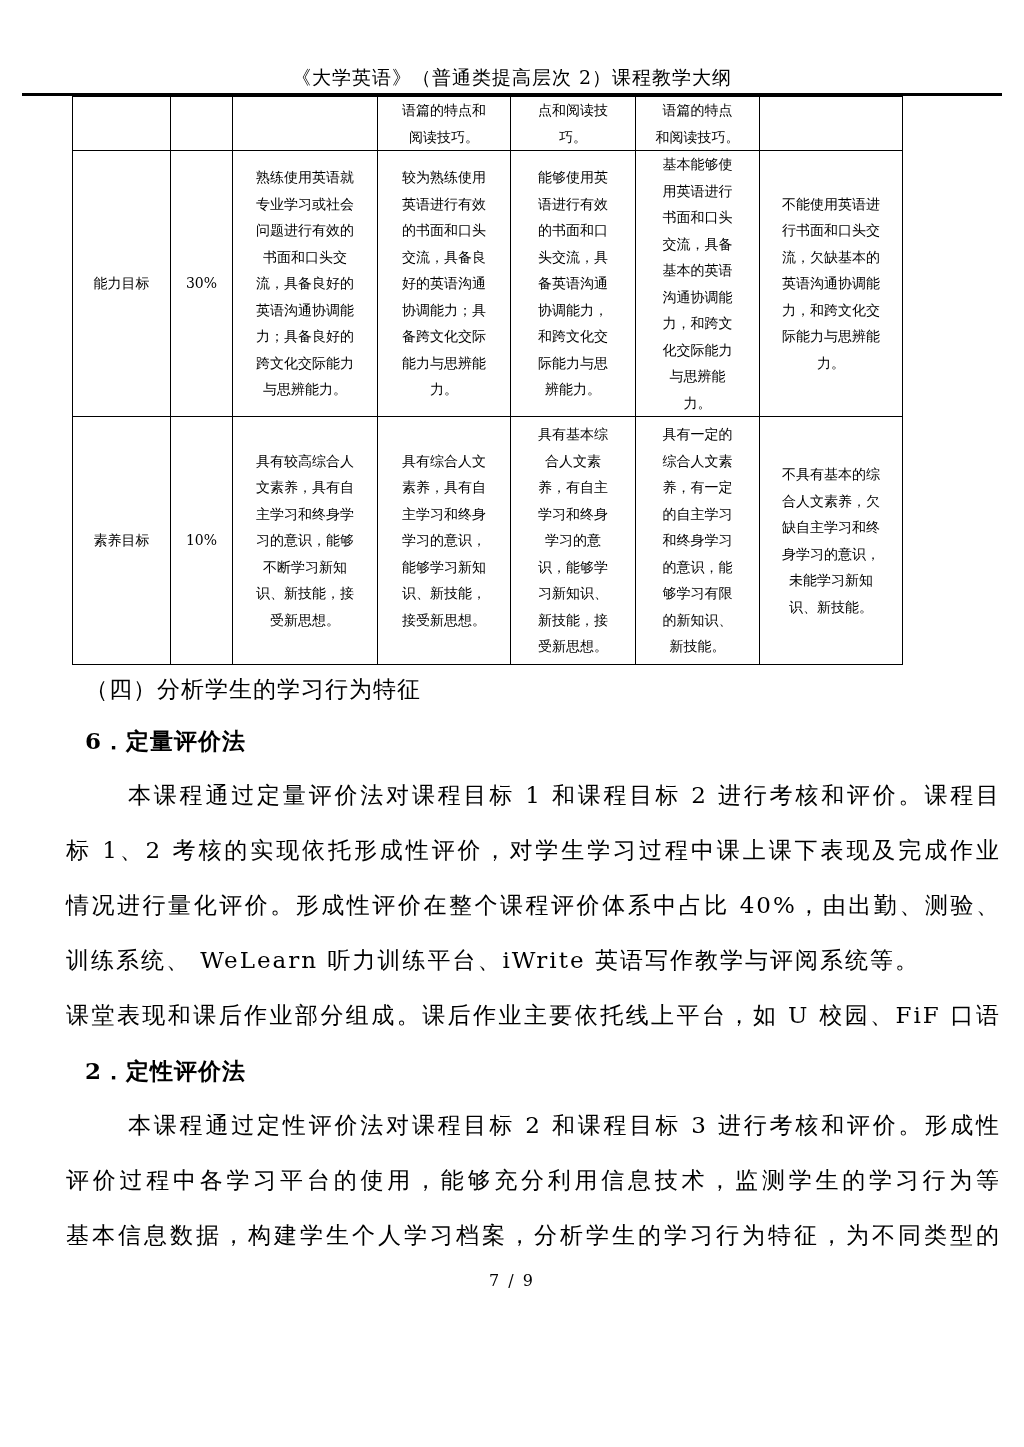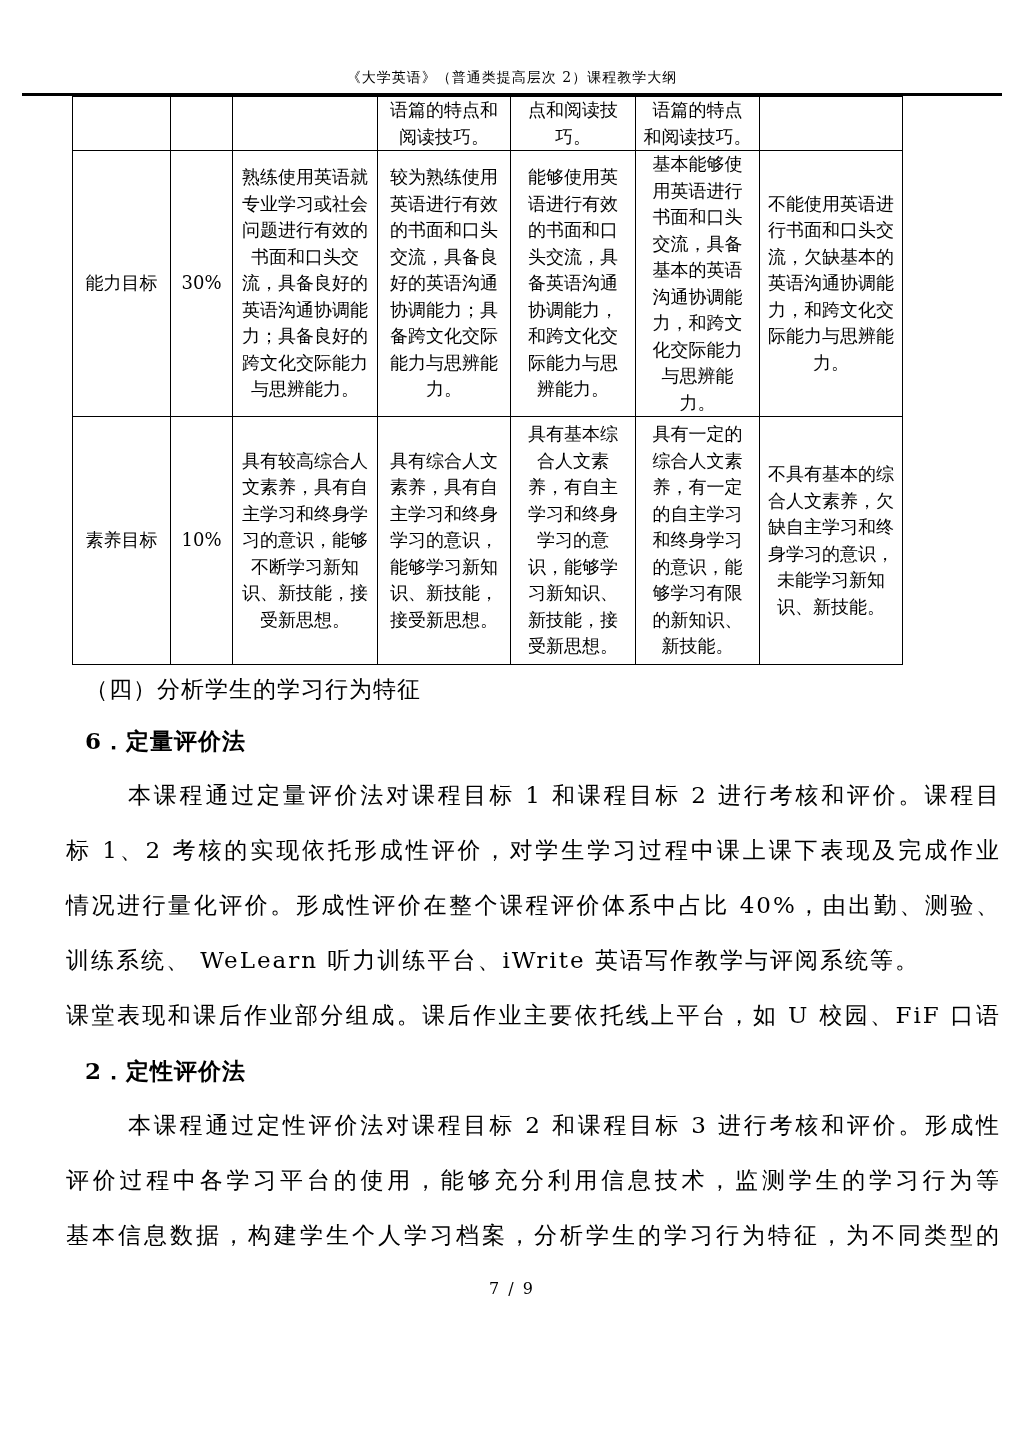--- a/index.html
+++ b/index.html
@@ -7,38 +7,38 @@
     position:relative;
     width:1024px; height:1447px;
     background:#ffffff;
     color:#000000;
     font-family:"DejaVu Serif","Liberation Serif",serif;
     overflow:hidden;
   }
   .running-head {
     padding-top:66px;
     text-align:center;
-    font-size:14px;
+    font-size:19px;
     line-height:22px;
     letter-spacing:1px;
   }
   .head-rule {
     margin:5px 22px 0 22px;
     border-bottom:3px solid #000;
   }
   .content { margin:0 23px; }
 
   table.grid {
     border-collapse:collapse;
     table-layout:fixed;
     margin-left:72px;
   }
   table.grid td {
     border:1px solid #000;
-    font-size:18px;
+    font-size:14px;
     line-height:26.5px;
     text-align:center;
     vertical-align:middle;
     white-space:pre-line;
     padding:0 2px;
     overflow:hidden;
   }
   tr.r0 { height:54px; }
   tr.r1 { height:266px; }
   tr.r2 { height:248px; }
@@ -61,21 +61,21 @@
     font-size:23px;
     line-height:55px;
     letter-spacing:2px;
     text-align:justify;
     text-align-last:justify;
     margin-left:43px;
   }
   .pline.indent { text-indent:62px; }
   .pline.end { text-align-last:left; }
   .page-number {
-    margin-top:16px;
+    margin-top:8px;
     text-align:center;
     font-size:16px;
     letter-spacing:2px;
   }
 </style>
 </head>
 <body>
 
 <div class="page">
 

